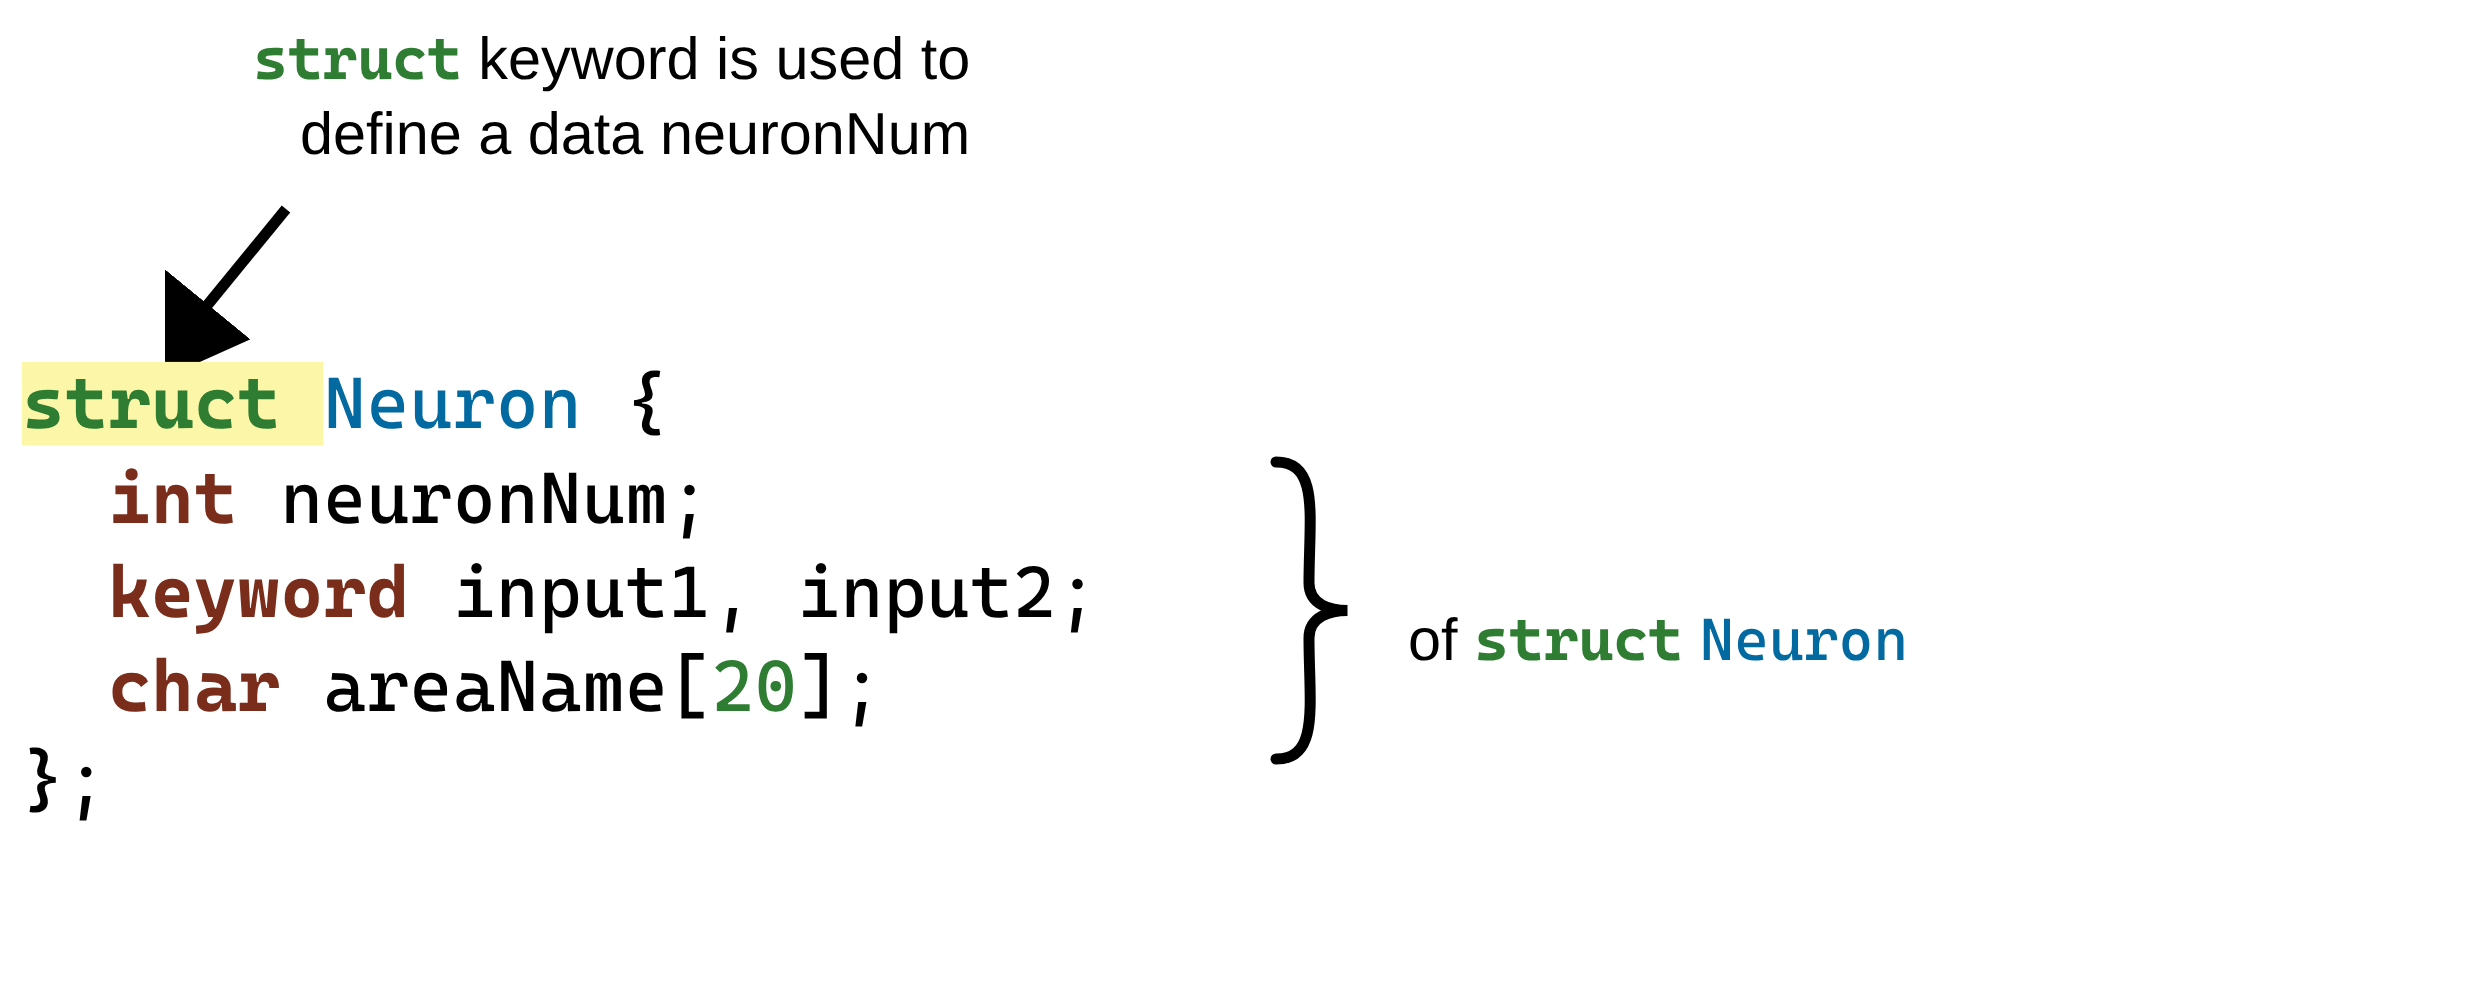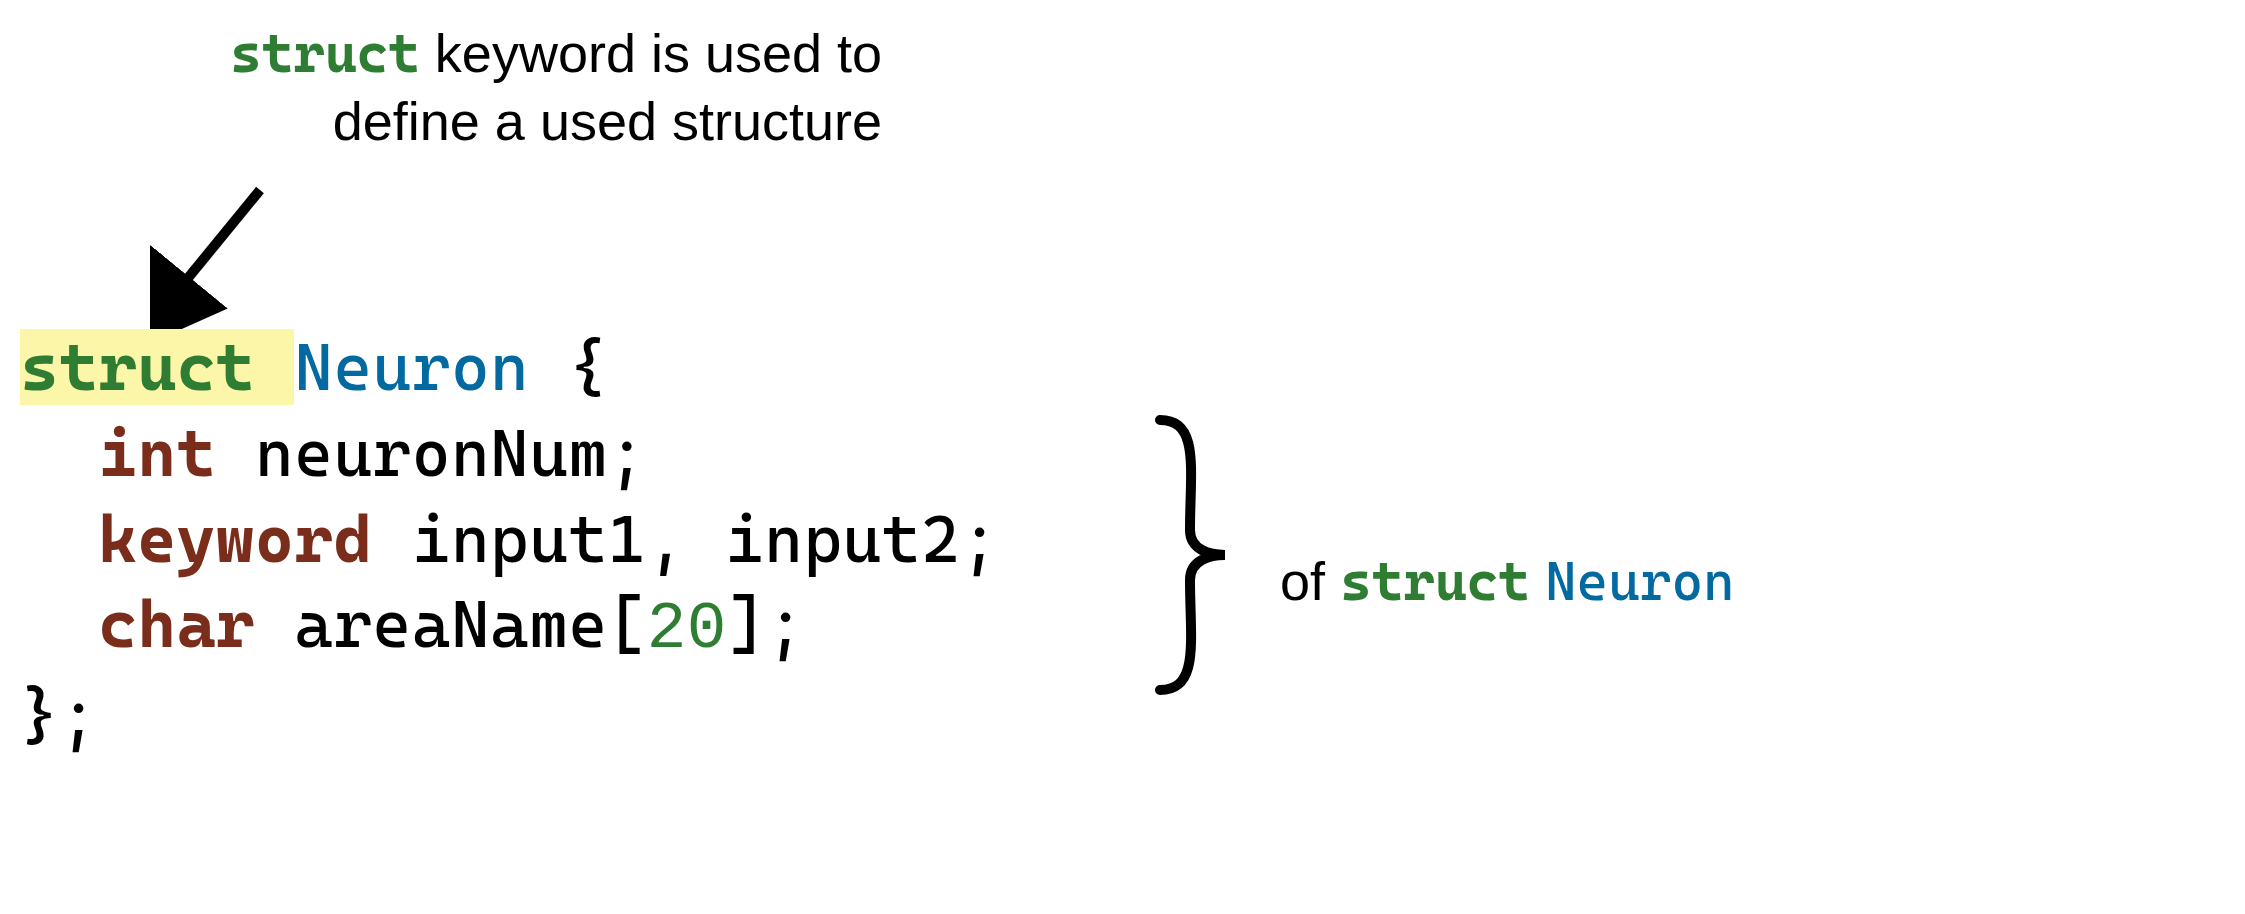--- a/index.html
+++ b/index.html
@@ -7,21 +7,21 @@
       font-family: -apple-system, BlinkMacSystemFont, "Segoe UI", Helvetica, Arial, sans-serif;
       background: #fff;
       position: relative;
       width: 2245px;
       height: 914px;
     }
     .mono { font-family: "SF Mono", Monaco, "Cascadia Code", Consolas, monospace; }
     .kw-green { color: #2e7d32; font-weight: 700; }
     .type-blue { color: #0369a1; font-weight: 400; }
     .type-brown { color: #7a2d1b; font-weight: bold; }
-    .num-green { color: #2e7d32; font-family: Liberation Mono, monospace; }
+    .num-green { color: #2e7d32; }
     .highlight { background: #fcf7a8; }
     .explain {
       position: absolute;
       font-size: 54px;
       line-height: 1.25;
       color: #000;
       text-align: right;
     }
     .top-explain { left: 230px; top: 20px; }
     .code {
@@ -49,21 +49,21 @@
       font-size: 54px;
       line-height: 1.25;
     }
     .brace-svg { stroke: #000; stroke-width: 10; fill: none; stroke-linecap: round; }
   </style>
 </head>
 <body>
 
 <div class="explain top-explain">
   <span class="mono kw-green">struct</span><span> keyword is used to</span><br>
-  <span>define a used structure</span>
+  <span>define a data neuronNum</span>
 </div>
 
 <div class="arrow">
   <svg width="160" height="150" viewBox="0 0 160 150">
     <defs>
       <marker id="ah" markerWidth="12" markerHeight="12" refX="3" refY="5" orient="auto">
         <polygon points="0,0 10,5 0,10" fill="#000"></polygon>
       </marker>
     </defs>
     <line x1="110" y1="10" x2="20" y2="120" stroke="#000" stroke-width="10" marker-end="url(#ah)"></line>

